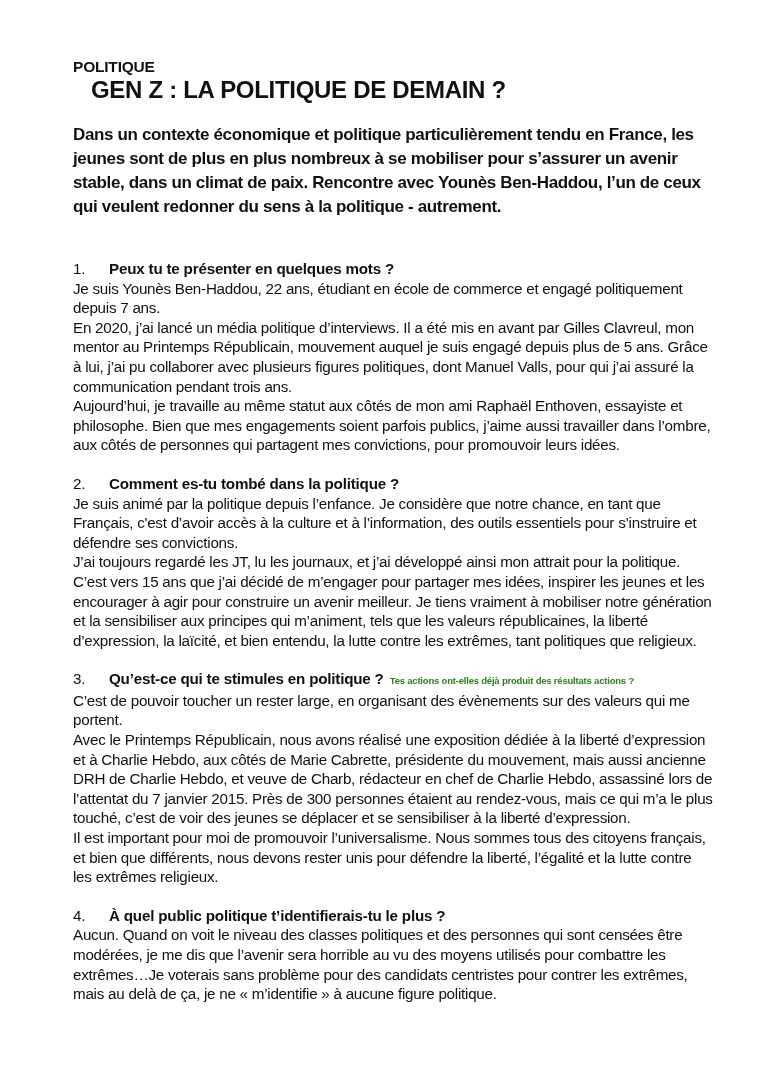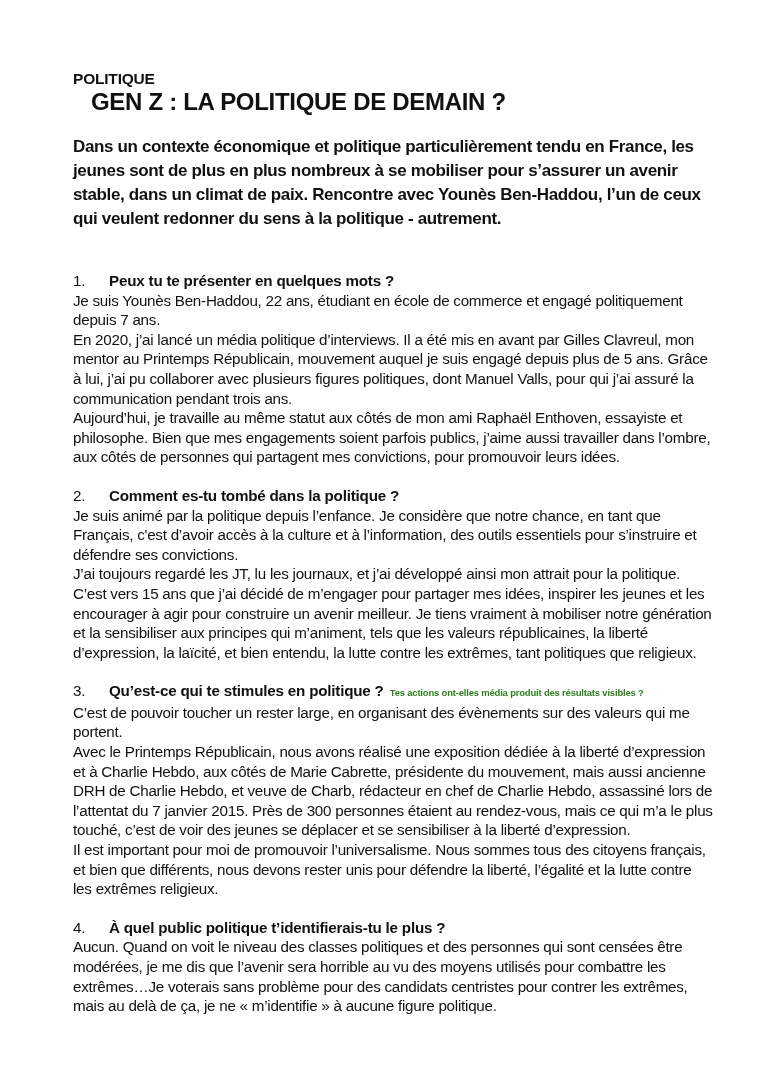--- a/index.html
+++ b/index.html
@@ -11,21 +11,21 @@
       width: 768px;
       height: 1086px;
       position: relative;
       overflow: hidden;
       font-family: "Liberation Sans", sans-serif;
       color: #111111;
     }
     .page {
       position: absolute;
       left: 73px;
-      top: 70px;
+      top: 58px;
       width: 640px;
     }
     .kicker {
       font-weight: bold;
       font-size: 15.5px;
       line-height: 18px;
       letter-spacing: -0.2px;
     }
     .title {
       font-weight: bold;
@@ -96,21 +96,21 @@
     </div>
     <div class="answer">
       <p>Je suis animé par la politique depuis l’enfance. Je considère que notre chance, en tant que Français, c'est d’avoir accès à la culture et à l’information, des outils essentiels pour s’instruire et défendre ses convictions.</p>
       <p>J’ai toujours regardé les JT, lu les journaux, et j’ai développé ainsi mon attrait pour la politique. C’est vers 15 ans que j’ai décidé de m’engager pour partager mes idées, inspirer les jeunes et les encourager à agir pour construire un avenir meilleur. Je tiens vraiment à mobiliser notre génération et la sensibiliser aux principes qui m’animent, tels que les valeurs républicaines, la liberté d’expression, la laïcité, et bien entendu, la lutte contre les extrêmes, tant politiques que religieux.</p>
     </div>
   </div>
 
   <div class="qa">
     <div class="question">
       <span class="q-num">3.</span><span class="q-text">Qu’est-ce qui te stimules en politique ?</span>
-      <span class="q-aside" style="color: rgb(46, 125, 31);">Tes actions ont-elles média produit des résultats visibles ?</span>
+      <span class="q-aside" style="color: rgb(46, 125, 31);">Tes actions ont-elles déjà produit des résultats actions ?</span>
     </div>
     <div class="answer">
       <p>C’est de pouvoir toucher un rester large, en organisant des évènements sur des valeurs qui me portent.</p>
       <p>Avec le Printemps Républicain, nous avons réalisé une exposition dédiée à la liberté d’expression et à Charlie Hebdo, aux côtés de Marie Cabrette, présidente du mouvement, mais aussi ancienne DRH de Charlie Hebdo, et veuve de Charb, rédacteur en chef de Charlie Hebdo, assassiné lors de l’attentat du 7 janvier 2015. Près de 300 personnes étaient au rendez-vous, mais ce qui m’a le plus touché, c’est de voir des jeunes se déplacer et se sensibiliser à la liberté d’expression.</p>
       <p>Il est important pour moi de promouvoir l’universalisme. Nous sommes tous des citoyens français, et bien que différents, nous devons rester unis pour défendre la liberté, l’égalité et la lutte contre les extrêmes religieux.</p>
     </div>
   </div>
 
   <div class="qa">
     <div class="question">

